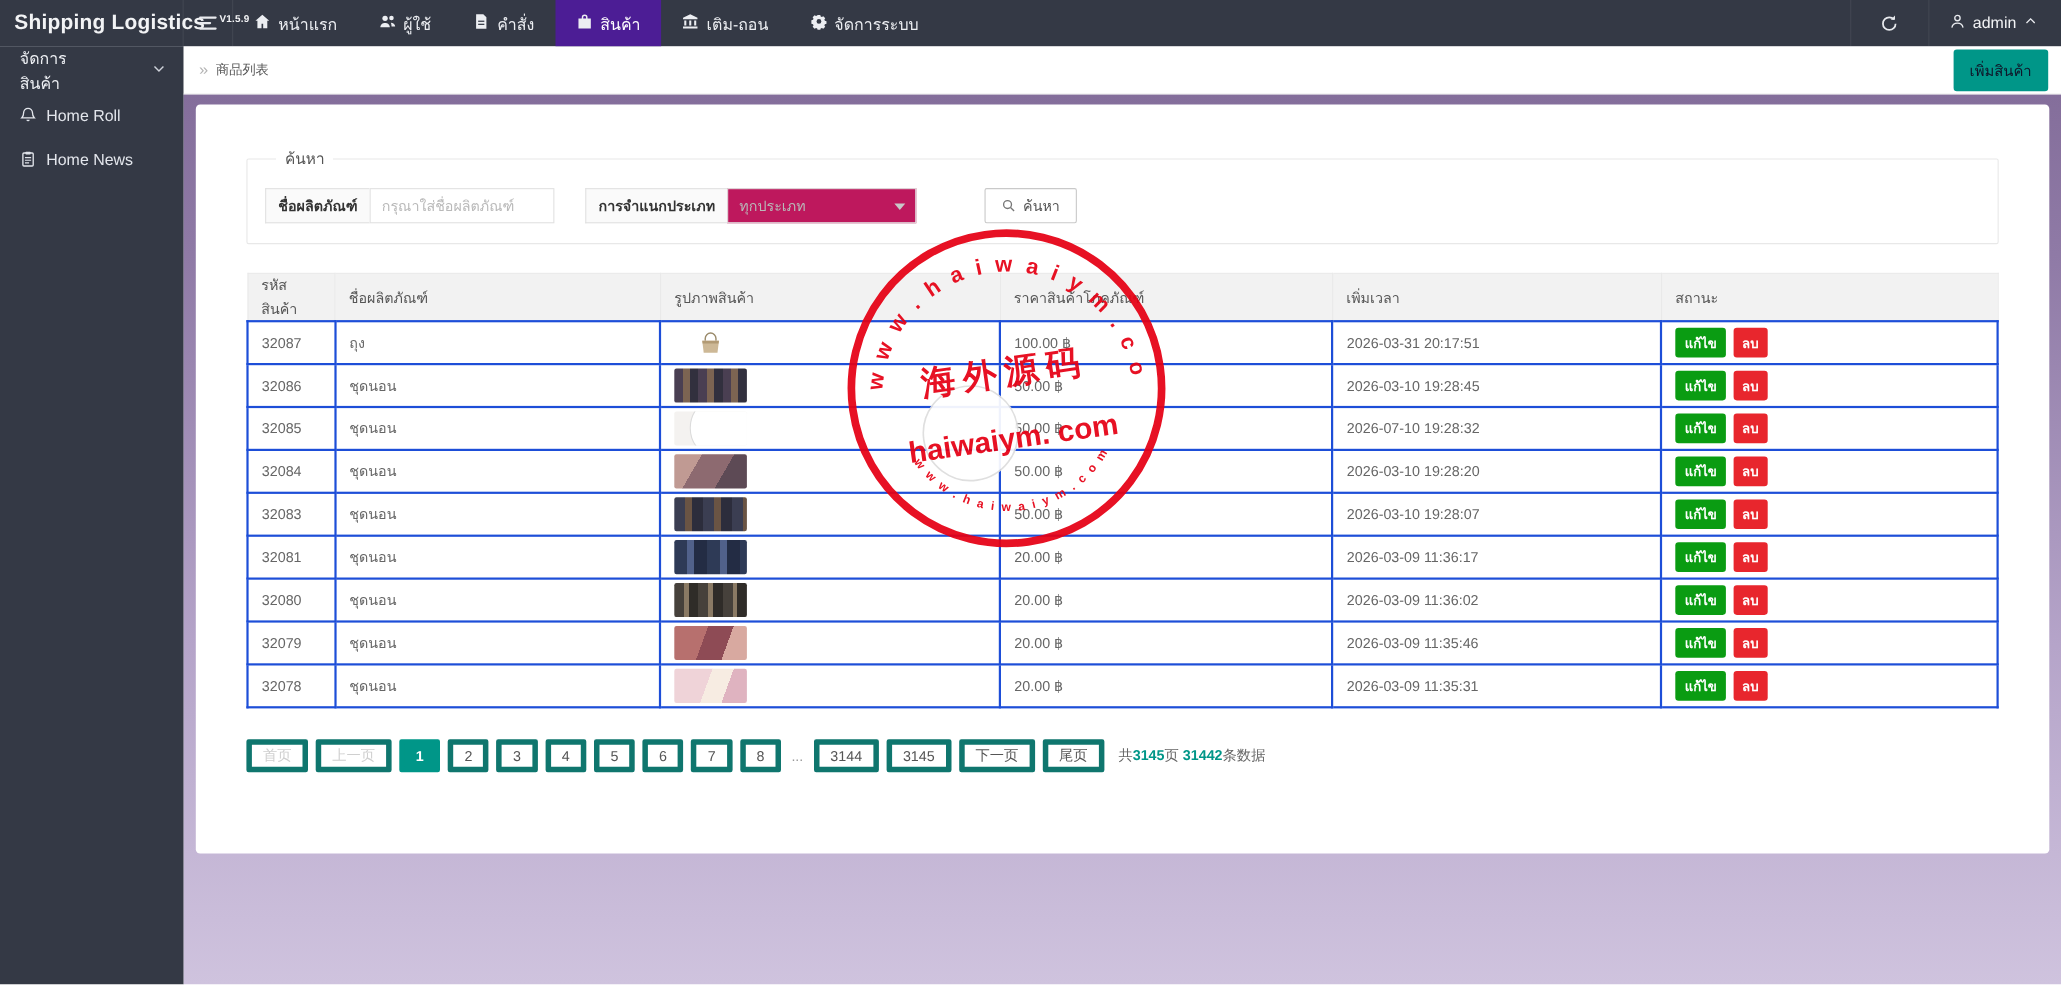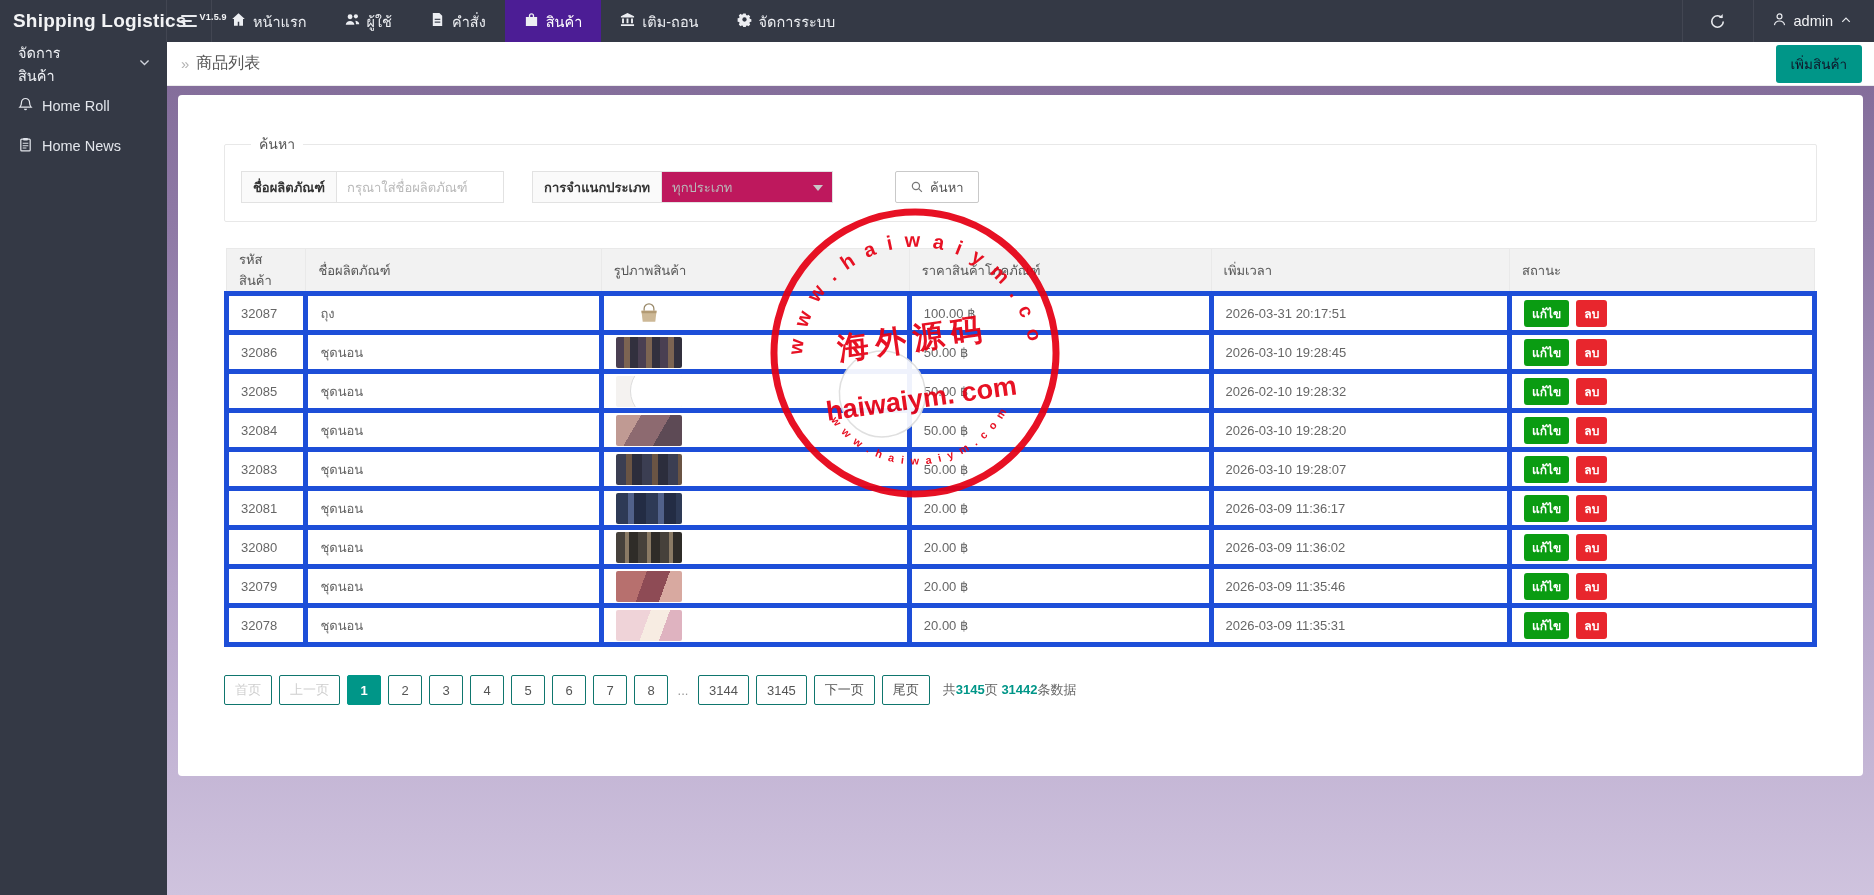--- a/index.html
+++ b/index.html
@@ -32,21 +32,21 @@
   .side-item { height:38px; display:flex; align-items:center; gap:9px; padding-left:20px; color:#e3e6ec; font-size:14px; cursor:pointer; }
   .side-item svg { width:15px; height:15px; fill:#dfe3ea; }
   .side-item.active { background:#009688; color:#fff; }
   .side-top { height:40px; padding-left:18px; font-size:14.5px; }
   .side-rest { flex:1; background:#31364  1; }
 
   
   .main { flex:1; display:flex; flex-direction:column; min-width:0; }
   .breadcrumb-bar { height:44px; background:#fff; display:flex; align-items:center; padding:0 12px 0 14px; border-bottom:1px solid #ececec; }
   .crumb-arrow { color:#b3b3b3; font-size:15px; margin-right:7px; }
-  .crumb-label { color:#555; font-size:16px;text-align:center; }
+  .crumb-label { color:#555; font-size:12px;text-align:center; }
   .btn-add { margin-left:auto; background:#009688; color:#0f172a; font-size:13.5px; border:none; border-radius:3px; padding:8px 15px; cursor:pointer; }
 
   .workspace { flex:1; position:relative; background:linear-gradient(180deg,#846e9b 0%, #8f7aa6 18%, #b5a4c9 62%, #cfc3de 100%); padding:9px 11px 0; }
   .card { position:relative; background:#fff; border-radius:4px; height:681px; padding:24px 46px 0; }
 
   
   fieldset.search { border:1px solid #e8e8e8; border-radius:2px; padding:14px 16px 18px; margin-top:14px; }
   fieldset.search legend { font-size:14px; color:#555; padding:0 8px; margin-left:10px; }
   .search-row { display:flex; align-items:center; margin-top:2px; }
   .inp-group { display:flex; align-items:stretch; height:32px; margin-right:28px; }
@@ -54,40 +54,40 @@
   .inp-group input { width:168px; border:1px solid #e2e2e2; padding:0 10px; font-size:13px; color:#333; outline:none; font-family:"Liberation Sans",sans-serif; }
   .inp-group input::placeholder { color:#b9b9b9; }
   .sel { position:relative; width:172px; border:1px solid #e2e2e2; background:#be185d; display:flex; align-items:center; padding:0 10px; font-size:13px; color:#b9b9b9; cursor:pointer; }
   .sel .caret { position:absolute; right:9px; top:13px; width:0; height:0; border-left:5px solid transparent; border-right:5px solid transparent; border-top:6px solid #c8c8c8; }
   .btn-search { display:flex; align-items:center; gap:6px; height:32px; padding:0 14px; margin-left:34px; background:#fff; border:1px solid #c9c9c9; border-radius:2px; font-size:13px; color:#555; cursor:pointer; }
   .btn-search svg { width:14px; height:14px; stroke:#777; fill:none; }
 
   
   table.grid { width:100%; border-collapse:collapse; margin-top:26px; font-size:13px; }
   table.grid th { background:#f2f2f2; color:#555; font-weight:400; text-align:left; height:38px; padding:0 12px; border:1px solid #e9e9e9; }
-  table.grid td { color:#666; height:39px; padding:0 12px; border:5px solid #1d4ed8; background:#fff; }
+  table.grid td { color:#666; height:39px; padding:0 12px; border:2px solid #1d4ed8; background:#fff; }
   col.c-id{width:5%;} col.c-name{width:18.6%;} col.c-img{width:19.4%;} col.c-price{width:19%;} col.c-time{width:18.8%;} col.c-status{width:19.2%;}
   .thumb { width:66px; height:31px; border-radius:2px; display:flex; align-items:center; justify-content:center; overflow:hidden; }
   .t0 { background:#fff; }
   .t1 { background:repeating-linear-gradient(90deg,#4a3f52 0 8px,#7c6452 8px 14px,#32303e 14px 22px); }
   .t2 { background:#f4f2f0; position:relative; }
   .t2::after { content:""; position:absolute; left:14px; top:-14px; width:56px; height:56px; border-radius:50%; background:#fff; border:1px solid #dcdcdc; }
   .t3 { background:linear-gradient(120deg,#c09a93 0 30%, #8d6a70 30% 65%, #5d4a55 65%); }
   .t4 { background:repeating-linear-gradient(90deg,#3b3e52 0 10px,#6a5444 10px 16px,#2c2d3c 16px 26px); }
   .t5 { background:linear-gradient(100deg,#8fb3ad 0 35%, #c3b36a 35% 55%, #4f6a78 55%); }
   .t6 { background:repeating-linear-gradient(90deg,#2e3a56 0 12px,#51618a 12px 18px,#232c44 18px 30px); }
   .t7 { background:repeating-linear-gradient(90deg,#46413b 0 9px,#8a7a64 9px 13px,#2f2c28 13px 22px); }
   .t8 { background:linear-gradient(110deg,#b7706e 0 40%, #8e4b55 40% 70%, #d8a9a0 70%); }
   .t9 { background:linear-gradient(110deg,#efd3d8 0 45%, #f7ece2 45% 70%, #dfb3c0 70%); }
   .btn-edit { display:inline-block; background:#0a9c12; color:#fff; font-size:12px; font-weight:700; padding:4px 8px; border-radius:3px; margin-right:7px; cursor:pointer; }
   .btn-del { display:inline-block; background:#e8262d; color:#fff; font-size:12px; font-weight:700; padding:4px 8px; border-radius:3px; cursor:pointer; }
 
   
   .pager { display:flex; align-items:center; margin-top:28px; }
-  .pg { min-width:34px; height:30px; display:flex; align-items:center; justify-content:center; padding:0 10px; border:1px solid #0f766e; background:#fff; border-radius:2px; margin-right:7px; font-size:13px; color:#555; cursor:pointer; }
+  .pg { min-width:34px; height:30px; display:flex; align-items:center; justify-content:center; padding:0 10px; border:5px solid #0f766e; background:#fff; border-radius:2px; margin-right:7px; font-size:13px; color:#555; cursor:pointer; }
   .pg.disabled { color:#cfcfcf; cursor:default; }
   .pg.active { background:#009688; border-color:#009688; color:#fff; font-weight:700; }
   .pg.dots { border:none; min-width:16px; padding:0 2px; color:#999; cursor:default; }
   .pager-info { margin-left:6px; font-size:13px; color:#666; }
   .pager-info b { color:#009688; font-weight:700; }
 
   
   .stamp { position:absolute; left:587px; top:108px; width:300px; height:300px; transform:rotate(-8deg); opacity:.93; pointer-events:none; z-index:20; }
   .stamp text { fill:#e60014; font-family:"Liberation Sans",sans-serif; }
 </style>
@@ -283,21 +283,21 @@
                 <td>2026-03-10 19:28:45</td>
                 <td><span class="btn-edit">แก้ไข</span><span class="btn-del">ลบ</span></td>
               </tr>
               <tr>
                 <td>32085</td>
                 <td>ชุดนอน</td>
                 <td>
                   <div class="thumb t2"></div>
                 </td>
                 <td>50.00 ฿</td>
-                <td>2026-02-10 19:28:32</td>
+                <td>2026-07-10 19:28:32</td>
                 <td><span class="btn-edit">แก้ไข</span><span class="btn-del">ลบ</span></td>
               </tr>
               <tr>
                 <td>32084</td>
                 <td>ชุดนอน</td>
                 <td>
                   <div class="thumb t3"></div>
                 </td>
                 <td>50.00 ฿</td>
                 <td>2026-03-10 19:28:20</td>

